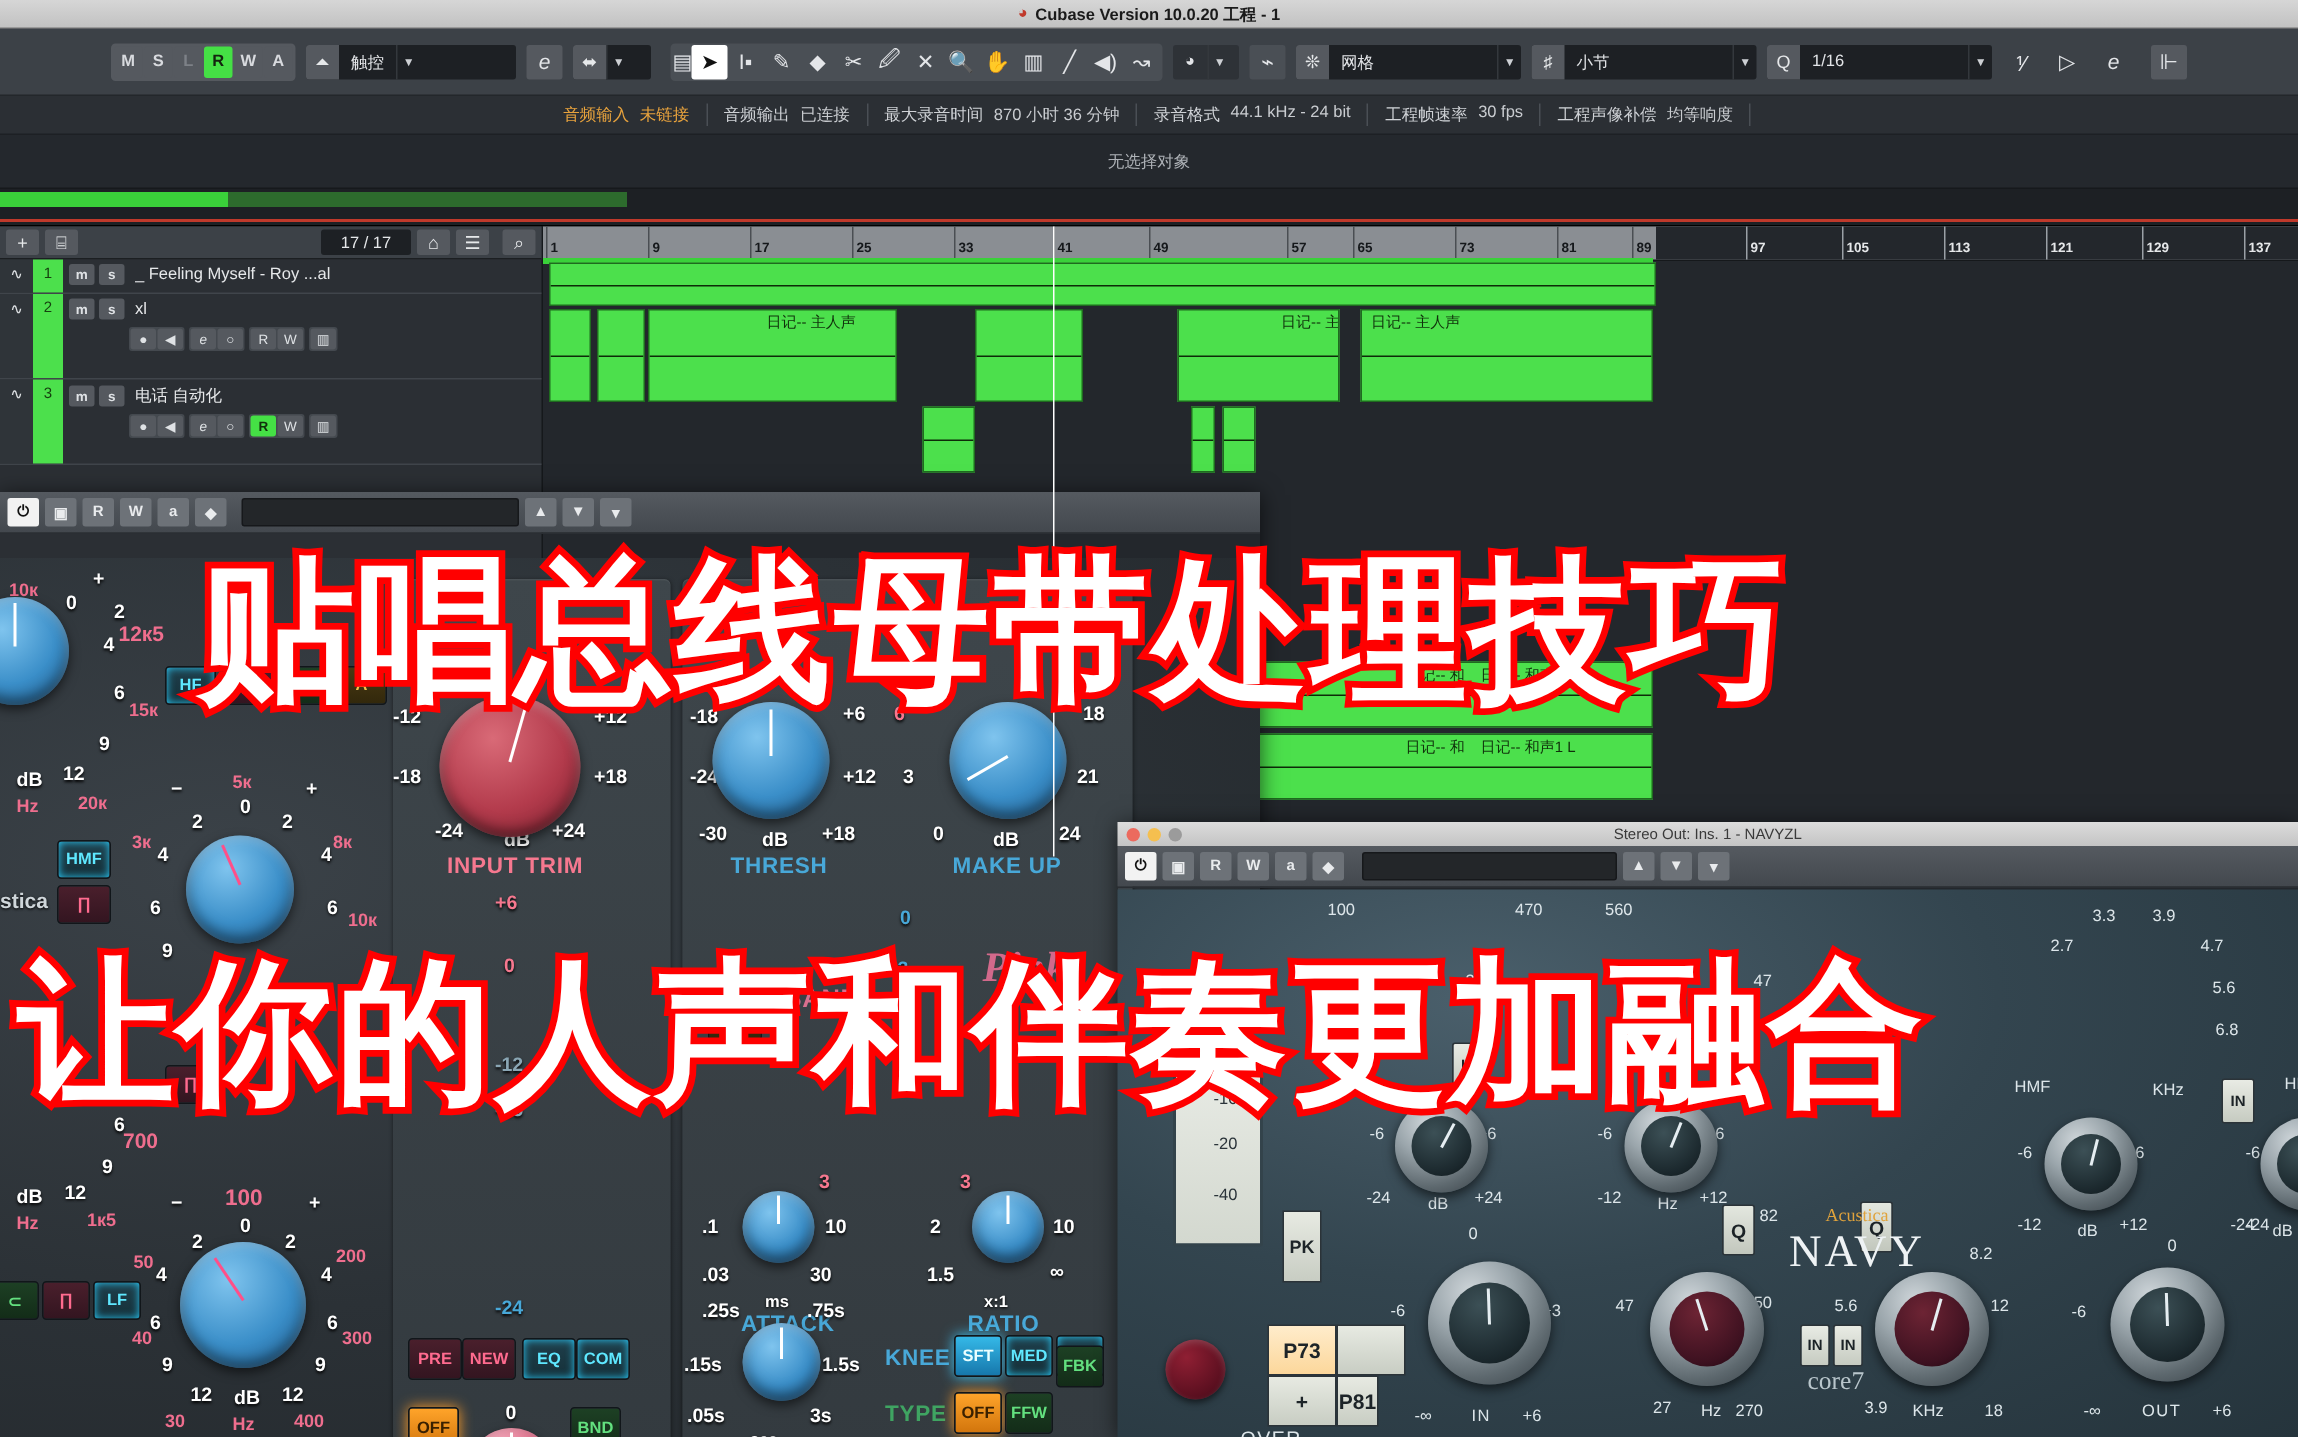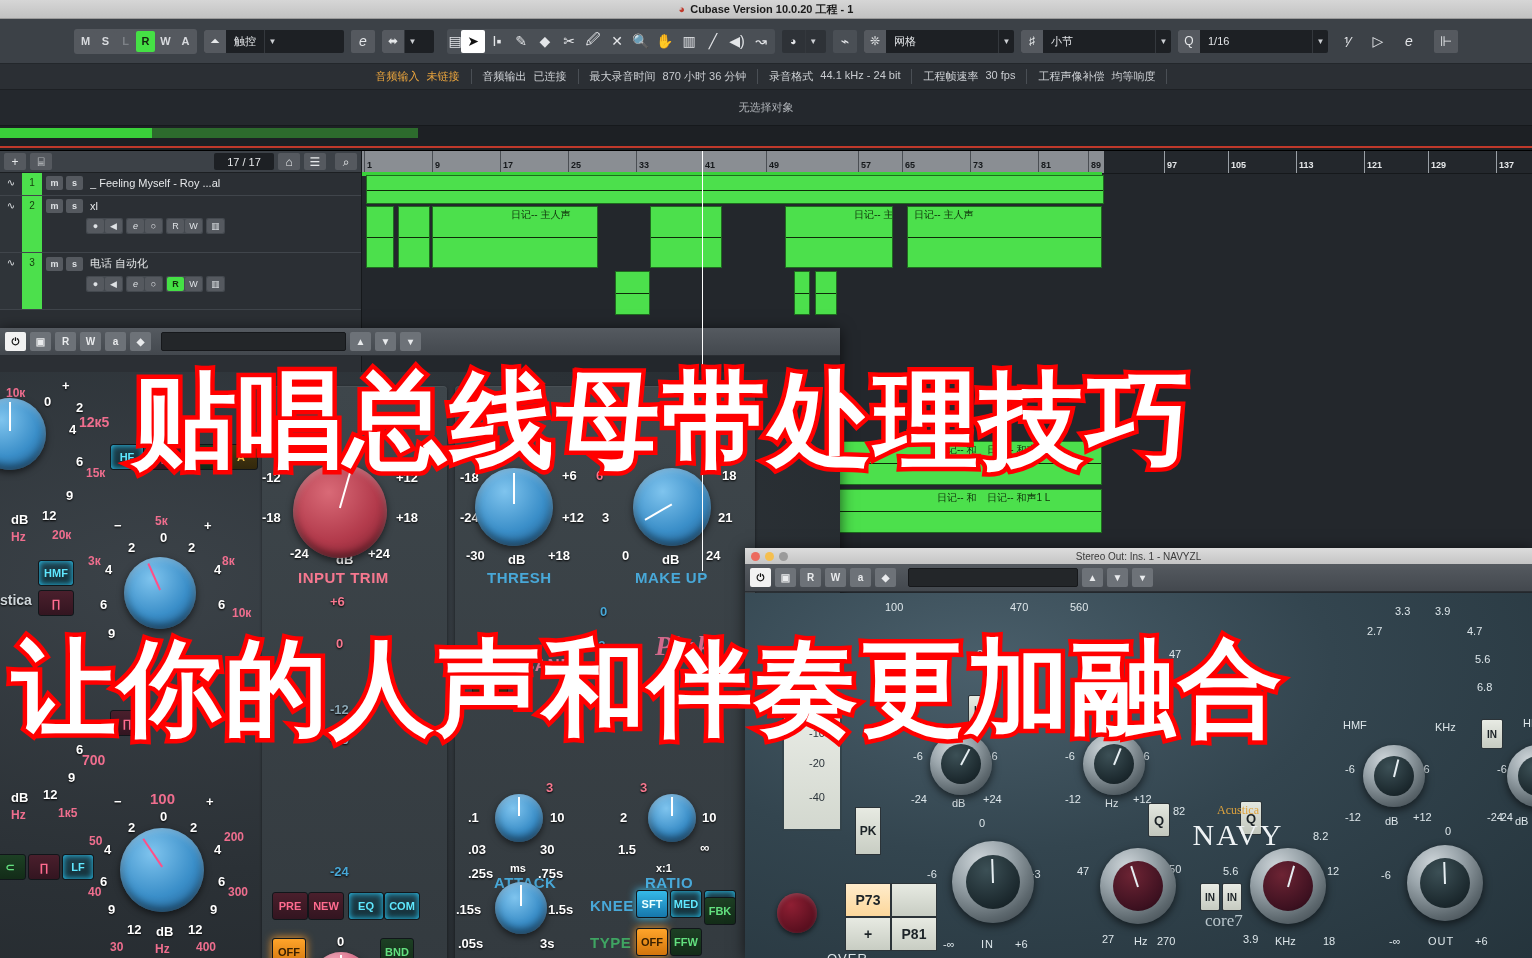--- a/index.html
+++ b/index.html
@@ -788,21 +788,21 @@
       <div class="nlbl" style="left:25px;top:86px;color:#2b343a;">-40</div>
     </div>
 
     <div class="pbtn" style="left:110px;top:214px;width:26px;height:48px;line-height:11px;text-align:center;font-size:12px;">PK</div>
 
     <div class="overled" style="left:32px;top:300px;"></div>
     <div class="nlbl" style="left:82px;top:358px;font-size:13px;letter-spacing:1px;">OVER</div>
     <div class="pbtn on" style="left:100px;top:290px;width:46px;height:34px;">P73</div>
     <div class="pbtn" style="left:146px;top:290px;width:46px;height:34px;"></div>
     <div class="pbtn" style="left:100px;top:324px;width:46px;height:34px;">+</div>
-    <div class="pbtn" style="left:146px;top:324px;width:46px;height:34px;">P81</div>
+    <div class="pbtn" style="left:146px;top:324px;width:28px;height:34px;">P81</div>
 
     <div class="nlbl" style="left:168px;top:157px;">-6</div>
     <div class="nlbl" style="left:240px;top:157px;">+6</div>
     <div class="nlbl" style="left:166px;top:200px;">-24</div>
     <div class="nlbl" style="left:207px;top:204px;">dB</div>
     <div class="nlbl" style="left:238px;top:200px;">+24</div>
     <div class="nknob" style="left:185px;top:140px;width:62px;height:62px;">
       <div class="inner">
           <div class="nptr" style="transform:rotate(28deg);"></div>
         </div>

